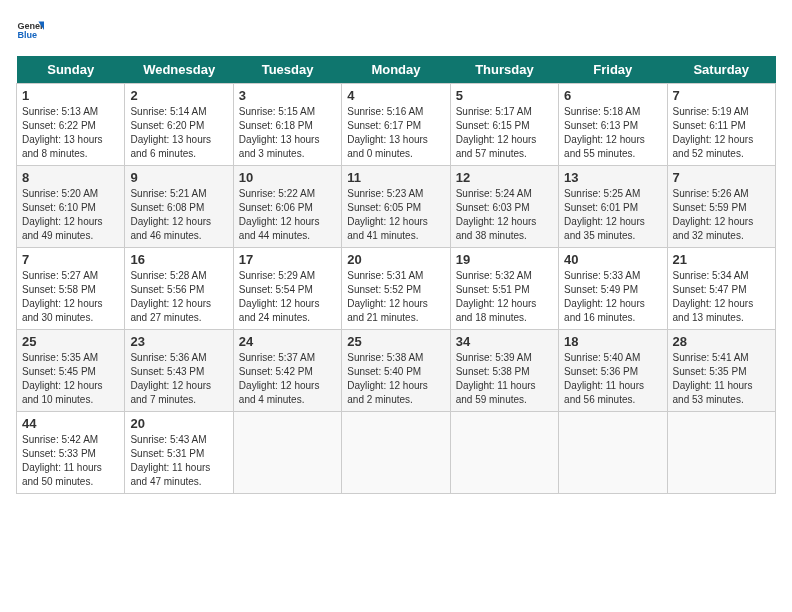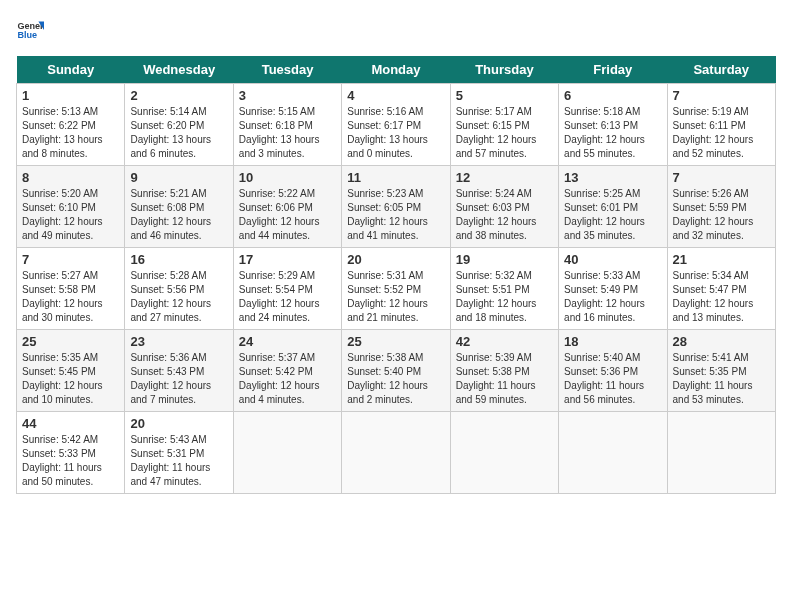--- a/index.html
+++ b/index.html
@@ -258,21 +258,21 @@
           Sunrise: 5:37 AM<br>Sunset: 5:42 PM<br>Daylight: 12 hours and 4 minutes.
         </div>
       </td>
         <td>
         <span class="day-number">25</span>
         <div class="day-info">
           Sunrise: 5:38 AM<br>Sunset: 5:40 PM<br>Daylight: 12 hours and 2 minutes.
         </div>
       </td>
         <td>
-        <span class="day-number">42</span>
+        <span class="day-number">34</span>
         <div class="day-info">
           Sunrise: 5:39 AM<br>Sunset: 5:38 PM<br>Daylight: 11 hours and 59 minutes.
         </div>
       </td>
         <td>
         <span class="day-number">18</span>
         <div class="day-info">
           Sunrise: 5:40 AM<br>Sunset: 5:36 PM<br>Daylight: 11 hours and 56 minutes.
         </div>
       </td>

